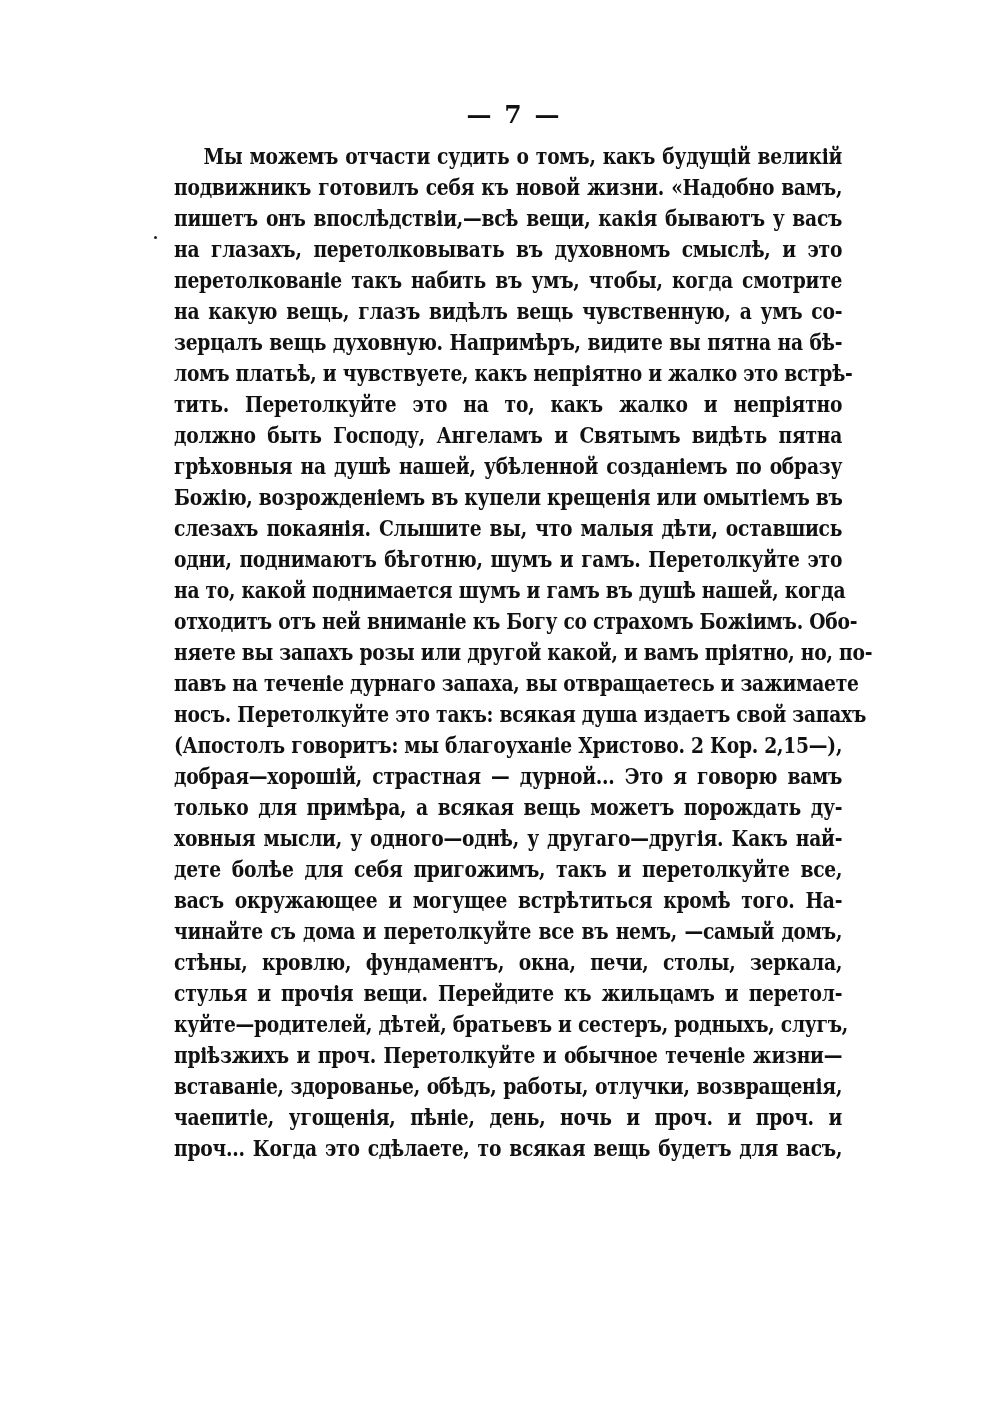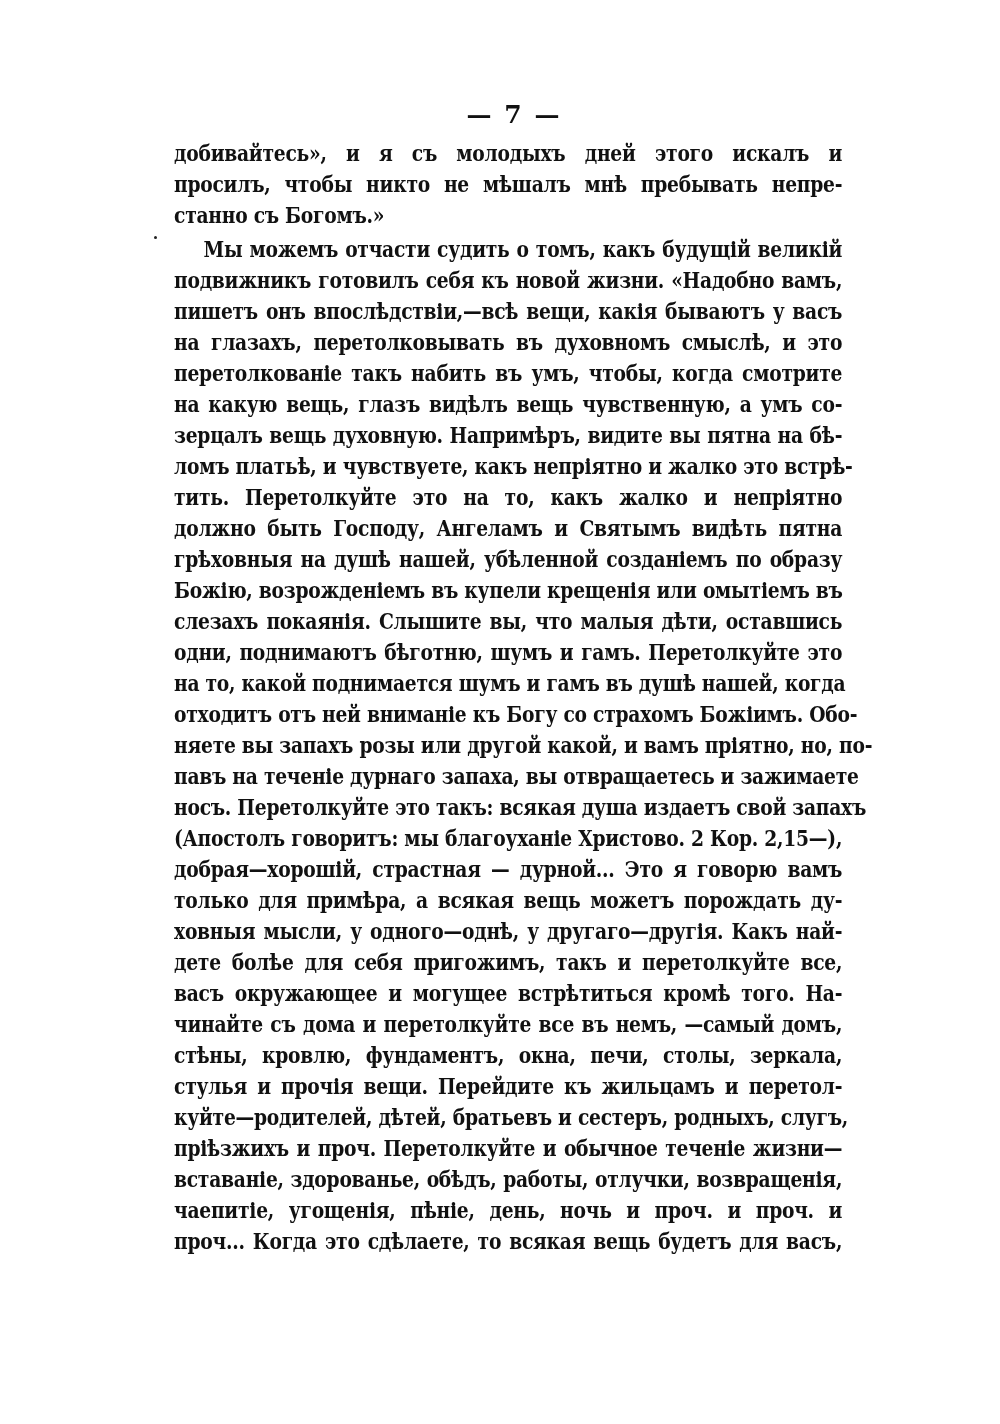--- a/index.html
+++ b/index.html
@@ -63,25 +63,20 @@
     .gap { height: 3px; }
   </style>
 </head>
 <body>
 
 <div class="stray-dot"></div>
 
 <div class="page">
   <div class="page-number">— 7 —</div>
 
-  <div>
-    <span class="line">добивайтесь», и я съ молодыхъ дней этого искалъ и</span>
-    <span class="line">просилъ, чтобы никто не мѣшалъ мнѣ пребывать непре-</span>
-    <span class="line last">станно съ Богомъ.»</span>
-  </div>
 
   <div class="gap"></div>
 
   <div>
     <span class="line indent">Мы можемъ отчасти судить о томъ, какъ будущій великій</span>
     <span class="line">подвижникъ готовилъ себя къ новой жизни. «Надобно вамъ,</span>
     <span class="line">пишетъ онъ впослѣдствіи,—всѣ вещи, какія бываютъ у васъ</span>
     <span class="line">на глазахъ, перетолковывать въ духовномъ смыслѣ, и это</span>
     <span class="line">перетолкованіе такъ набить въ умъ, чтобы, когда смотрите</span>
     <span class="line">на какую вещь, глазъ видѣлъ вещь чувственную, а умъ со-</span>

